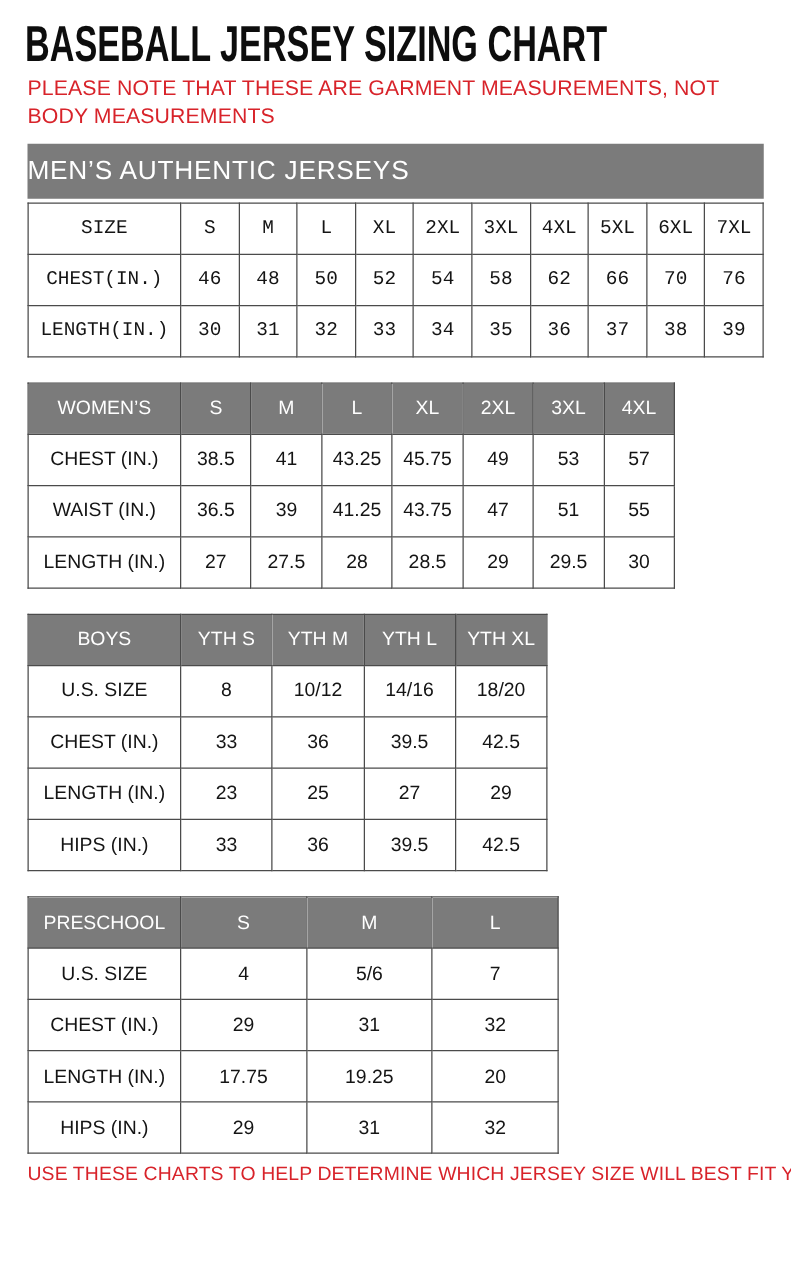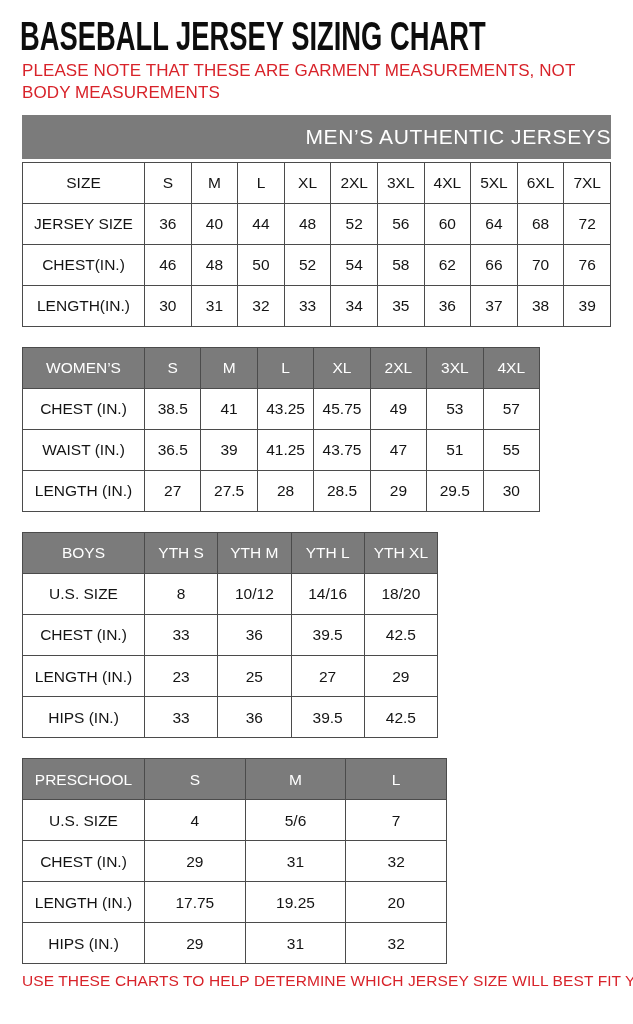--- a/index.html
+++ b/index.html
@@ -38,31 +38,31 @@
     font-size:17px;
     line-height:1.28;
     letter-spacing:0.1px;
   }
   .banner{
     width:589px;
     height:44px;
     line-height:44px;
     background:var(--header-gray);
     color:#ffffff;
-    text-align:right;
+    text-align:left;
     font-size:21px;
     letter-spacing:0.6px;
   }
 
   table.sizing-table{
     border-collapse:collapse;
     table-layout:fixed;
     margin-top:20px;
   }
-  table.mens{width:589px;margin-top:3px;}
+  table.mens{width:589px;margin-top:3px;font-family:Liberation Mono, monospace;}
   table.womens{width:518px;}
   table.boys{width:416px;}
   table.preschool{width:425px;border-radius:21px;}
 
   .sizing-table th,.sizing-table td{
     border:1px solid var(--border);
     text-align:center;
     vertical-align:middle;
     font-size:15.5px;
     font-weight:normal;
@@ -118,33 +118,20 @@
           <th>2XL</th>
           <th>3XL</th>
           <th>4XL</th>
           <th>5XL</th>
           <th>6XL</th>
           <th>7XL</th>
         </tr>
       </thead>
       <tbody>
         <tr>
-          <th>JERSEY SIZE</th>
-          <td>36</td>
-          <td>40</td>
-          <td>44</td>
-          <td>48</td>
-          <td>52</td>
-          <td>56</td>
-          <td>60</td>
-          <td>64</td>
-          <td>68</td>
-          <td>72</td>
-        </tr>
-        <tr>
           <th>CHEST(IN.)</th>
           <td>46</td>
           <td>48</td>
           <td>50</td>
           <td>52</td>
           <td>54</td>
           <td>58</td>
           <td>62</td>
           <td>66</td>
           <td>70</td>

